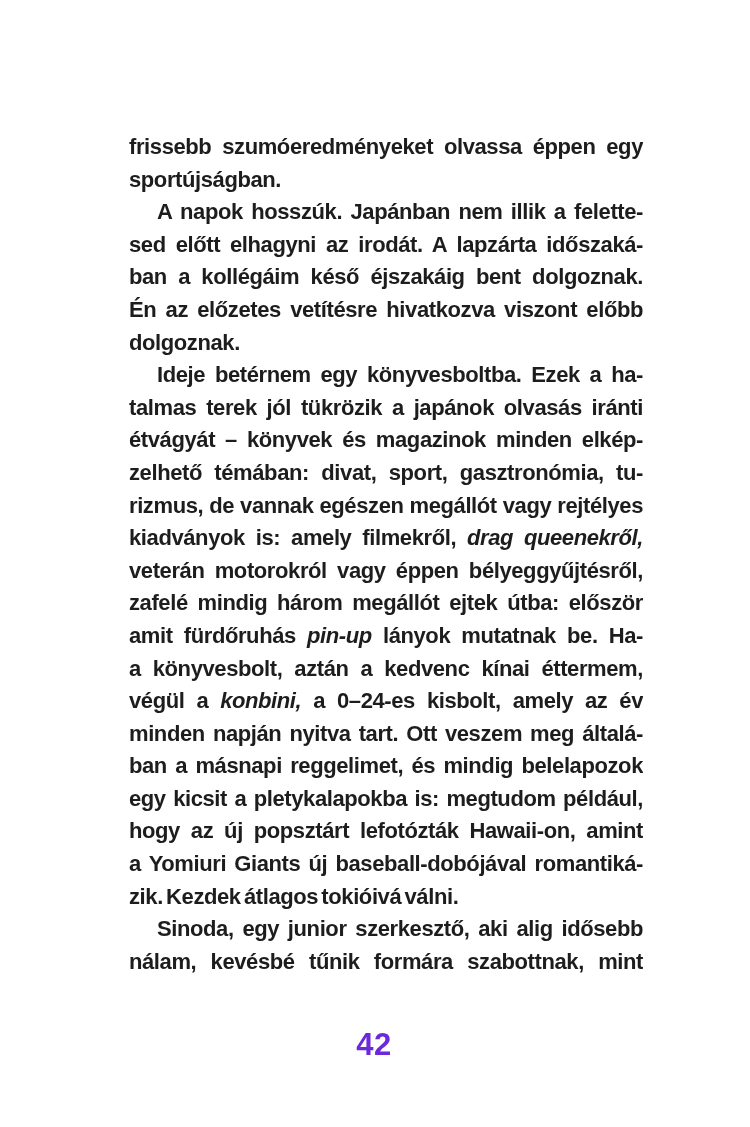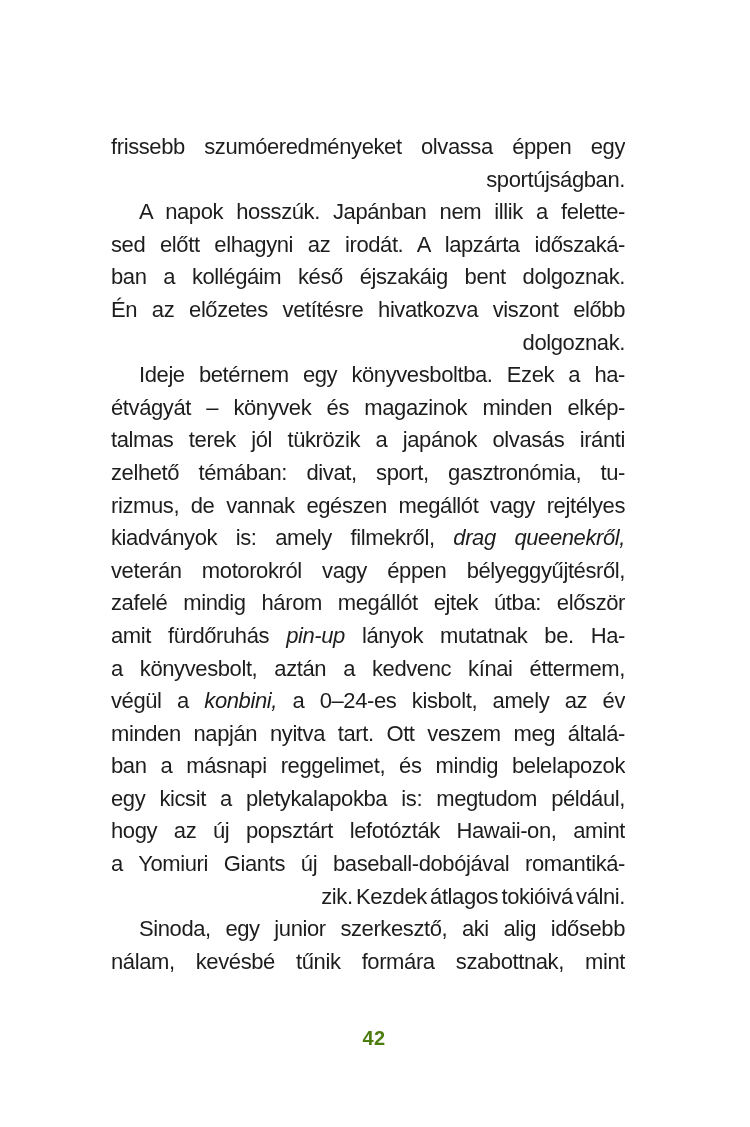--- a/index.html
+++ b/index.html
@@ -7,68 +7,69 @@
     position: relative;
     width: 750px;
     height: 1127px;
     background: #ffffff;
     font-family: "Liberation Sans", sans-serif;
     color: #1d1d1d;
     overflow: hidden;
   }
   .text-block {
     position: absolute;
-    left: 111px;
+    left: 129px;
     top: 131px;
     width: 514px;
     font-size: 22px;
     line-height: 32.6px;
     letter-spacing: -0.4px;
     word-spacing: -2.5px;
+    font-weight: bold;
   }
   .line {
     height: 32.6px;
     overflow: hidden;
-    text-align: right;
+    text-align: left;
   }
   .line.j {
     text-align: justify;
     text-align-last: justify;
   }
   .line.indent {
     padding-left: 28px;
   }
   .it { font-style: italic; }
   .page-number {
     position: absolute;
     left: 117px;
     top: 1027px;
     width: 514px;
     text-align: center;
-    font-size: 20px;
+    font-size: 31px;
     font-weight: bold;
     letter-spacing: 0.5px;
-    color: #4d7c0f;
+    color: #6d28d9;
   }
 </style>
 </head>
 <body>
 
 <div class="page">
   <div class="text-block" id="text-block">
       <div class="line j"><span class="">frissebb szumóeredményeket olvassa éppen egy</span></div>
       <div class="line"><span class="">sportújságban.</span></div>
       <div class="line j indent"><span class="">A napok hosszúk. Japánban nem illik a felette-</span></div>
       <div class="line j"><span class="">sed előtt elhagyni az irodát. A lapzárta időszaká-</span></div>
       <div class="line j"><span class="">ban a kollégáim késő éjszakáig bent dolgoznak.</span></div>
       <div class="line j"><span class="">Én az előzetes vetítésre hivatkozva viszont előbb</span></div>
       <div class="line"><span class="">dolgoznak.</span></div>
       <div class="line j indent"><span class="">Ideje betérnem egy könyvesboltba. Ezek a ha-</span></div>
+      <div class="line j"><span class="">talmas terek jól tükrözik a japánok olvasás iránti</span></div>
       <div class="line j"><span class="">étvágyát – könyvek és magazinok minden elkép-</span></div>
-      <div class="line j"><span class="">talmas terek jól tükrözik a japánok olvasás iránti</span></div>
       <div class="line j"><span class="">zelhető témában: divat, sport, gasztronómia, tu-</span></div>
       <div class="line j"><span class="">rizmus, de vannak egészen megállót vagy rejtélyes</span></div>
       <div class="line j"><span class="">kiadványok is: amely filmekről, </span><span class="it">drag queenekről,</span></div>
       <div class="line j"><span class="">veterán motorokról vagy éppen bélyeggyűjtésről,</span></div>
       <div class="line j"><span class="">zafelé mindig három megállót ejtek útba: először</span></div>
       <div class="line j"><span class="">amit fürdőruhás </span><span class="it">pin-up</span><span class=""> lányok mutatnak be. Ha-</span></div>
       <div class="line j"><span class="">a könyvesbolt, aztán a kedvenc kínai éttermem,</span></div>
       <div class="line j"><span class="">végül a </span><span class="it">konbini,</span><span class=""> a 0–24-es kisbolt, amely az év</span></div>
       <div class="line j"><span class="">minden napján nyitva tart. Ott veszem meg általá-</span></div>
       <div class="line j"><span class="">ban a másnapi reggelimet, és mindig belelapozok</span></div>

